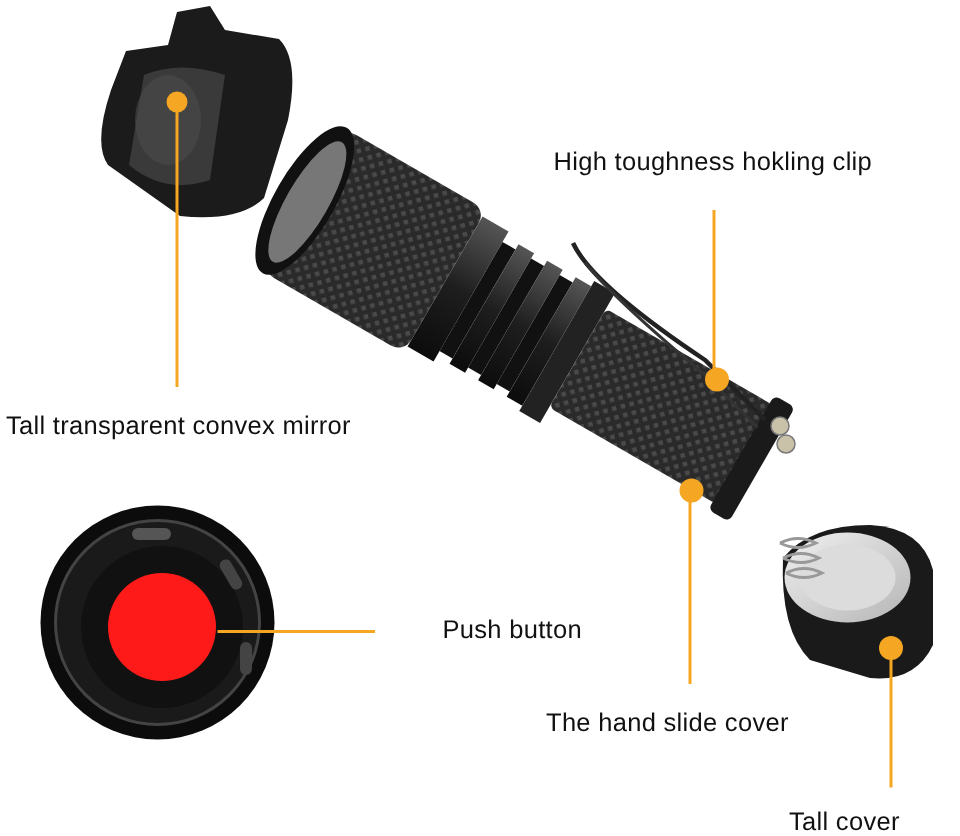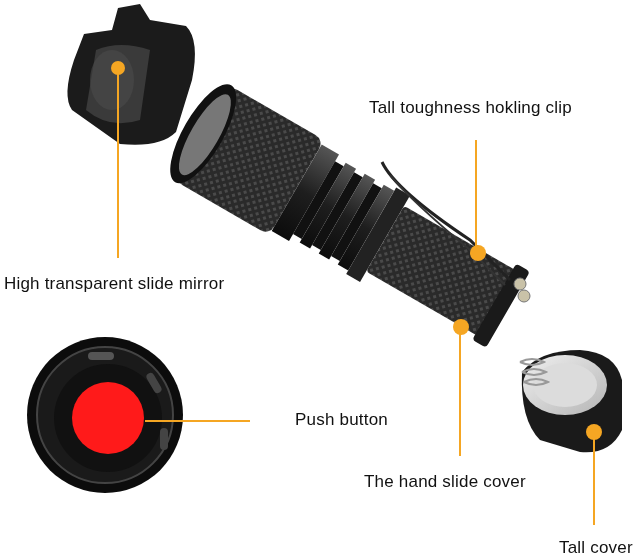--- a/index.html
+++ b/index.html
@@ -80,17 +80,17 @@
     <line x1="476" y1="140" x2="476" y2="252"></line>
     <circle cx="478" cy="253" r="8" stroke="none"></circle>
     <line x1="145" y1="421" x2="250" y2="421"></line>
     <line x1="460" y1="327" x2="460" y2="456"></line>
     <circle cx="461" cy="327" r="8" stroke="none"></circle>
     <line x1="594" y1="432" x2="594" y2="525"></line>
     <circle cx="594" cy="432" r="8" stroke="none"></circle>
   </g>
 </svg>
 
-<div class="label" style="left:4px; top:274px;">High transparent slide mirror</div>
-<div class="label" style="left:369px; top:98px;">Tall toughness hokling clip</div>
+<div class="label" style="left:4px; top:274px;">Tall transparent convex mirror</div>
+<div class="label" style="left:369px; top:98px;">High toughness hokling clip</div>
 <div class="label" style="left:272px; top:410px;margin-left:23px;">Push button</div>
 <div class="label" style="left:364px; top:472px;">The hand slide cover</div>
-<div class="label" style="left:559px; top:538px;">Tall cover</div>
+<div class="label" style="left:526px; top:538px;">Tall cover</div>
 
 </body></html>

